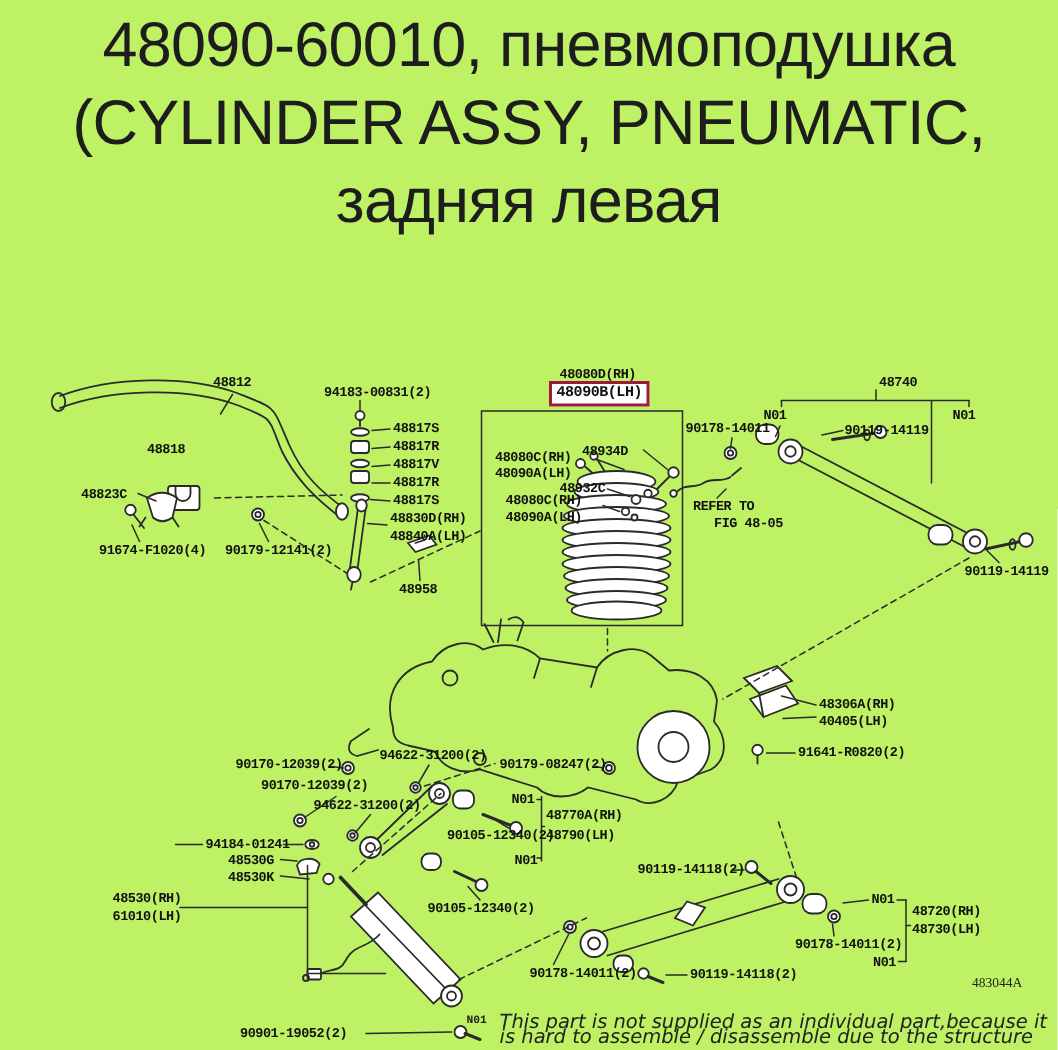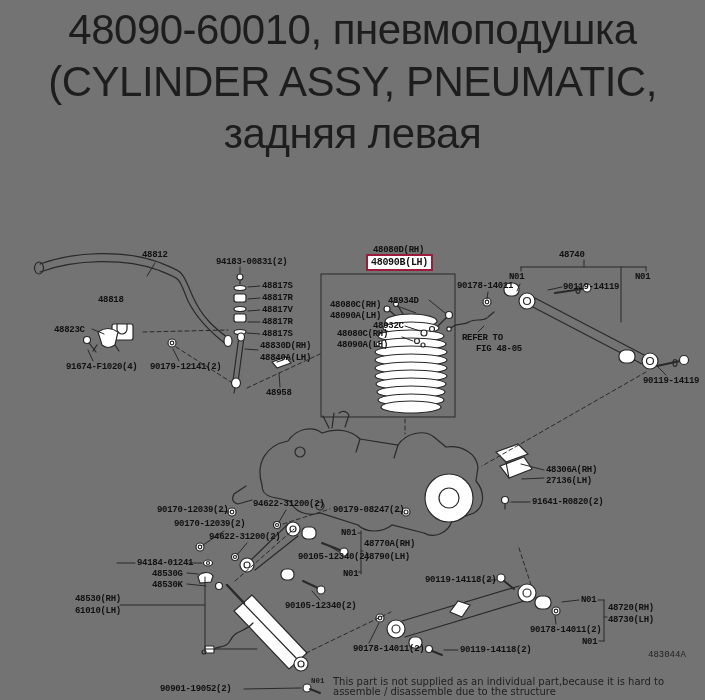--- a/index.html
+++ b/index.html
@@ -1,29 +1,29 @@
 <!DOCTYPE html>
 <html><head>
 <meta charset="utf-8">
 <style>
   html,body{margin:0;padding:0;background:#fff;}
-  #page{position:relative;width:705px;height:700px;background:#737373;overflow:hidden;
+  #page{position:relative;width:705px;height:700px;background:#bef264;overflow:hidden;
         font-family:"Liberation Sans",sans-serif;color:#1c1c1c;}
   #title{position:absolute;top:4px;left:0;right:0;text-align:center;
          font-size:42px;line-height:52px;font-weight:300;letter-spacing:-0.5px;color:#1d1d1d;}
   #art{position:absolute;left:0;top:0;}
   .lbl{position:absolute;font-family:"Liberation Mono","DejaVu Sans Mono",monospace;
        font-weight:bold;font-size:9px;letter-spacing:-0.3px;color:#111;white-space:nowrap;line-height:11px;}
   .lbl.hl{border:2px solid #9b1b3c;padding:1px 3px;font-size:10px;background:#fff;}
   .note{position:absolute;white-space:nowrap;}
   .note .code{font-family:"Liberation Mono",monospace;font-size:7.5px;font-weight:bold;color:#222;
               display:inline-block;width:22px;vertical-align:top;}
   .note .txt{font-family:"DejaVu Sans",sans-serif;font-size:9.5px;color:#222;display:inline-block;}
-  .note.en .txt{font-size:10px;line-height:10px;white-space:normal;width:372px;}
-  #docnum{position:absolute;left:648px;top:650px;font-family:Liberation Mono, monospace;font-size:9px;color:#222;}
+  .note.en .txt{font-size:13px;line-height:10px;white-space:normal;width:372px;font-style:italic;}
+  #docnum{position:absolute;left:648px;top:650px;font-family:Liberation Serif, serif;font-size:9px;color:#222;}
 </style>
 </head>
 <body>
 
 <div id="page">
 
   <div id="title">
     <div>48090-60010, пневмоподушка</div>
     <div>(CYLINDER ASSY, PNEUMATIC,</div>
     <div>задняя левая</div>
@@ -292,30 +292,30 @@
   <div class="lbl" style="left:150px;top:362px">90179-12141(2)</div>
   <div class="lbl" style="left:266px;top:388px">48958</div>
   <div class="lbl" style="left:373px;top:245px">48080D(RH)</div>
   <div class="lbl hl" style="left:366px;top:254px">48090B(LH)</div>
   <div class="lbl" style="left:330px;top:300px">48080C(RH)</div>
   <div class="lbl" style="left:330px;top:311px">48090A(LH)</div>
   <div class="lbl" style="left:388px;top:296px">48934D</div>
   <div class="lbl" style="left:373px;top:321px">48932C</div>
   <div class="lbl" style="left:337px;top:329px">48080C(RH)</div>
   <div class="lbl" style="left:337px;top:340px">48090A(LH)</div>
-  <div class="lbl" style="left:559px;top:250px">48740</div>
+  <div class="lbl" style="left:586px;top:250px">48740</div>
   <div class="lbl" style="left:509px;top:272px">N01</div>
   <div class="lbl" style="left:457px;top:281px">90178-14011</div>
   <div class="lbl" style="left:563px;top:282px">90119-14119</div>
   <div class="lbl" style="left:635px;top:272px">N01</div>
   <div class="lbl" style="left:462px;top:333px">REFER TO</div>
   <div class="lbl" style="left:476px;top:344px">FIG 48-05</div>
   <div class="lbl" style="left:643px;top:376px">90119-14119</div>
   <div class="lbl" style="left:546px;top:465px">48306A(RH)</div>
-  <div class="lbl" style="left:546px;top:476px">27136(LH)</div>
+  <div class="lbl" style="left:546px;top:476px">40405(LH)</div>
   <div class="lbl" style="left:532px;top:497px">91641-R0820(2)</div>
   <div class="lbl" style="left:157px;top:505px">90170-12039(2)</div>
   <div class="lbl" style="left:253px;top:499px">94622-31200(2)</div>
   <div class="lbl" style="left:174px;top:519px">90170-12039(2)</div>
   <div class="lbl" style="left:209px;top:532px">94622-31200(2)</div>
   <div class="lbl" style="left:333px;top:505px">90179-08247(2)</div>
   <div class="lbl" style="left:341px;top:528px">N01</div>
   <div class="lbl" style="left:298px;top:552px">90105-12340(2)</div>
   <div class="lbl" style="left:343px;top:569px">N01</div>
   <div class="lbl" style="left:137px;top:558px">94184-01241</div>

